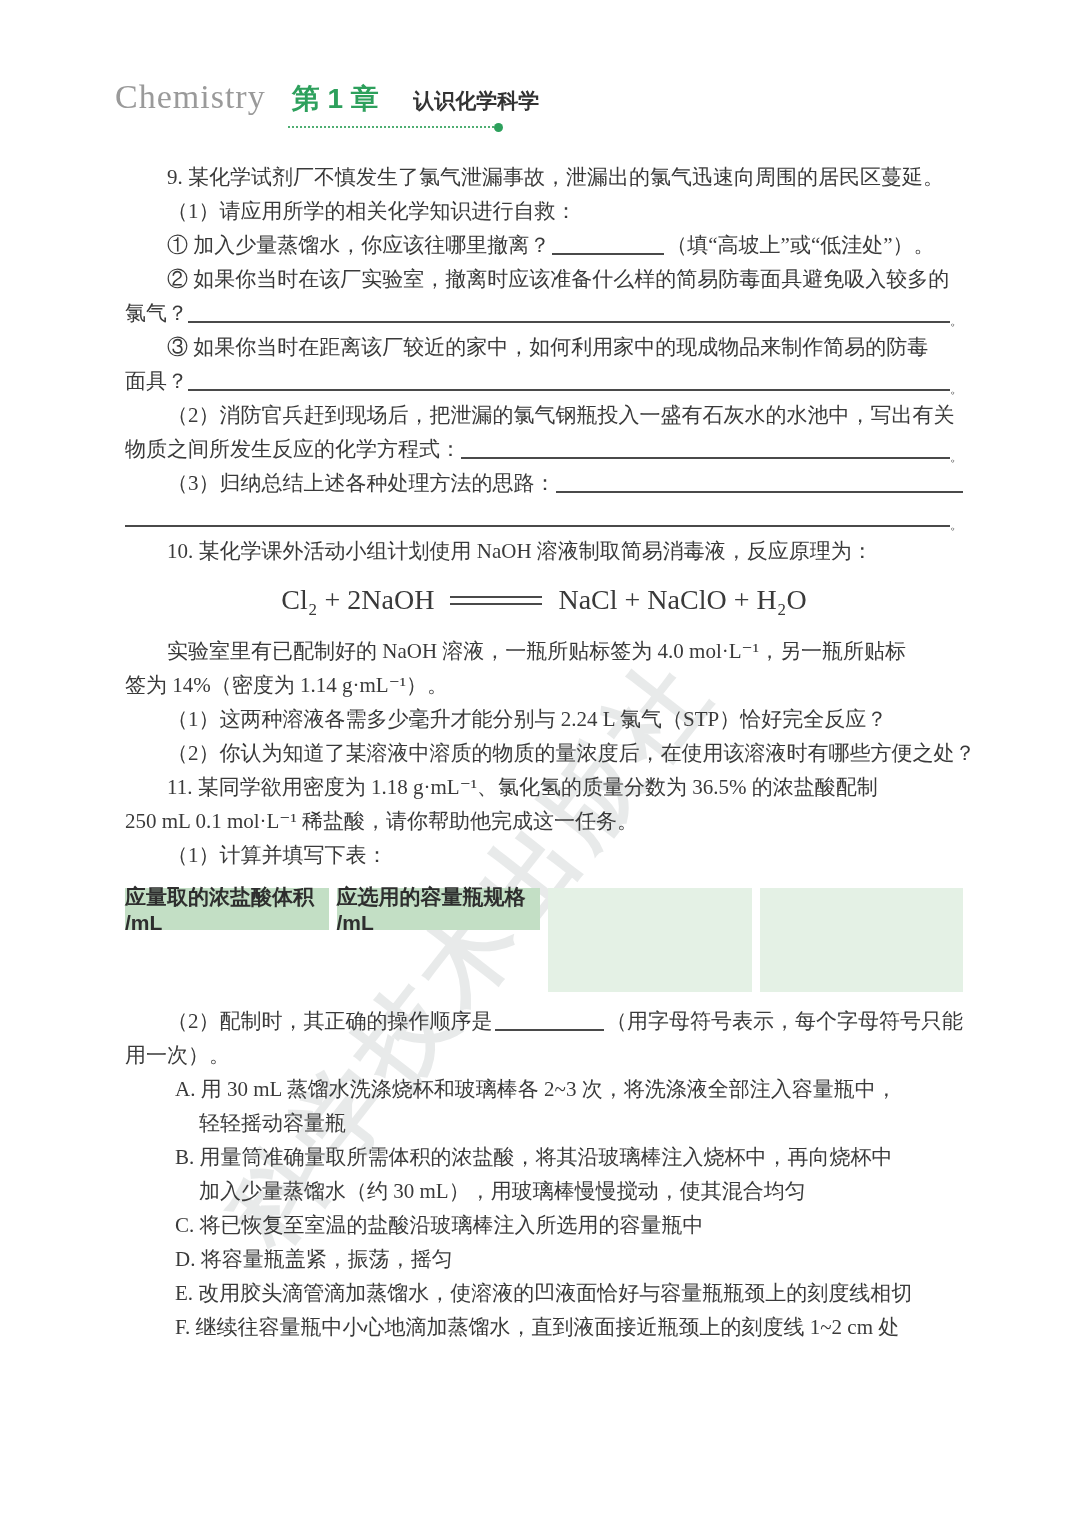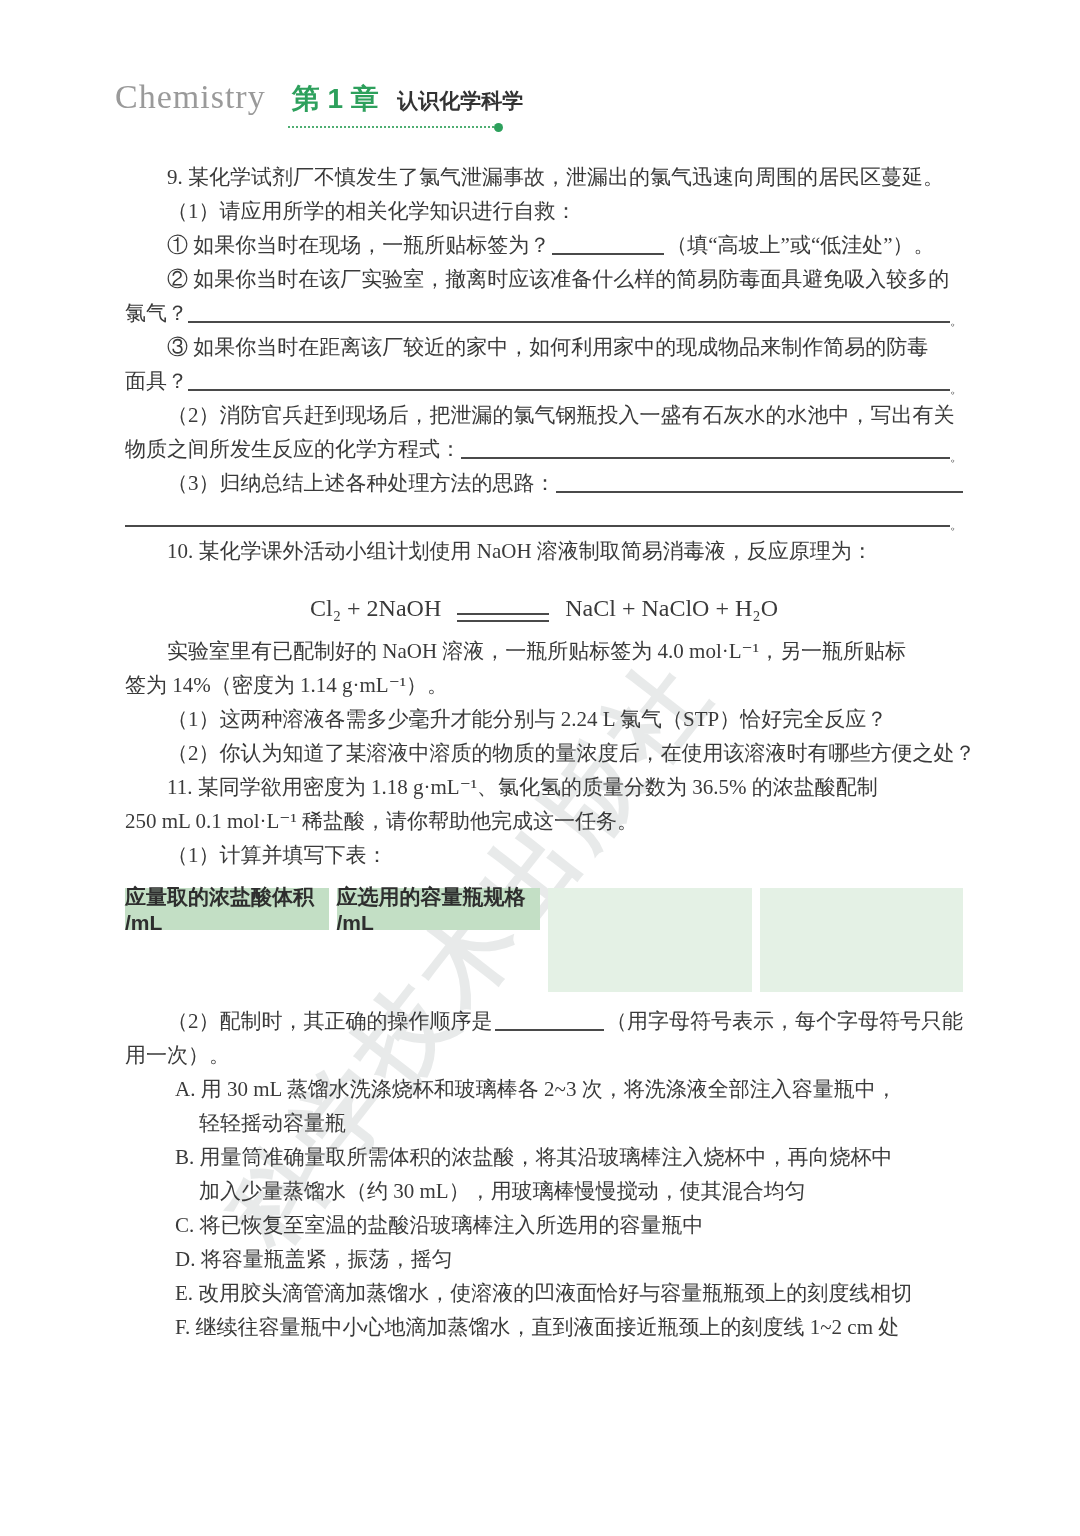--- a/index.html
+++ b/index.html
@@ -4,40 +4,40 @@
 <style>
   html,body{margin:0;padding:0;background:#ffffff;}
   .page{position:relative;width:1080px;height:1361px;background:#fff;overflow:hidden;
         font-family:"Liberation Serif","DejaVu Serif",serif;color:#3a3a3a;}
   
   .hdr{position:absolute;left:115px;top:78px;display:flex;align-items:baseline;z-index:2;}
   .brand{font-size:34px;color:#9a9a9a;letter-spacing:1px;font-weight:500;}
   .chap{position:relative;margin-left:22px;padding:0 6px 12px 4px;
         font-family:"Liberation Sans","DejaVu Sans",sans-serif;}
   .chapnum{color:#2da05c;font-weight:bold;font-size:28px;}
-  .chaptitle{color:#333;font-weight:bold;font-size:21px;margin-left:14px;}
+  .chaptitle{color:#333;font-weight:bold;font-size:21px;margin-left:30px;}
   .dotline{position:absolute;left:0;bottom:2px;width:206px;border-bottom:2px dotted #4fae72;}
   .dotend{position:absolute;left:206px;bottom:-2px;width:9px;height:9px;border-radius:50%;background:#2da05c;}
   
   .watermark{position:absolute;left:250px;top:1170px;transform-origin:0 50%;
              transform:rotate(-52deg);font-size:94px;letter-spacing:8px;white-space:nowrap;
              color:rgba(130,140,136,0.18);z-index:0;font-weight:bold;}
   
   .content{position:absolute;left:125px;top:160px;width:838px;z-index:1;}
   .line{display:flex;align-items:flex-end;height:34px;line-height:34px;font-size:21px;white-space:pre;}
   .line span{white-space:pre;}
   .line.para{padding-left:42px;}
   .line.opt{padding-left:50px;}
   .line.cont{padding-left:74px;}
   .blank{display:inline-block;border-bottom:2px solid #4a4a4a;height:2px;margin:0 2px 7px 2px;}
   .fillline{flex:1 1 auto;border-bottom:2px solid #4a4a4a;height:2px;margin-bottom:7px;}
   .tailperiod{font-size:13px;line-height:13px;margin-bottom:3px;}
   
-  .equation{display:flex;justify-content:center;align-items:flex-end;gap:16px;
-            height:44px;margin:10px 0 12px 0;font-size:24px;color:#3a3a3a;}
+  .equation{display:flex;justify-content:center;align-items:center;gap:16px;
+            height:44px;margin:10px 0 12px 0;font-size:28px;color:#3a3a3a;}
   .dbl{display:inline-block;width:92px;height:5px;border-top:2px solid #4a4a4a;border-bottom:2px solid #4a4a4a;}
   
   .tbl{display:grid;grid-template-columns:1fr 1fr 1fr 1fr;gap:10px 8px;margin:16px 0 12px 0;}
   .tbl .th{background:#c3dfc5;height:42px;display:flex;align-items:center;justify-content:center;
            font-weight:bold;font-size:21px;color:#2e2e2e;
            font-family:"Liberation Sans","DejaVu Sans",sans-serif;}
   .tbl .td{background:#e4f1e5;height:104px;}
   
   .badge{position:absolute;left:103px;top:1437px;width:60px;height:45px;border-radius:50%;
          background:#eab308;display:flex;align-items:flex-end;justify-content:center;
@@ -57,21 +57,21 @@
       <span class="dotend"></span>
     </span>
   </div>
 
   <div class="watermark">科学技术出版社</div>
 
   <main class="content">
     <div id="sec1">
         <div class="line para"><span>9. 某化学试剂厂不慎发生了氯气泄漏事故，泄漏出的氯气迅速向周围的居民区蔓延。</span></div>
         <div class="line para"><span>（1）请应用所学的相关化学知识进行自救：</span></div>
-        <div class="line para"><span>① 如果你当时在现场，一瓶所贴标签为？</span><span class="blank" style="width: 112px;"></span><span>（填“高坡上”或“低洼处”）。</span></div>
+        <div class="line para"><span>① 加入少量蒸馏水，你应该往哪里撤离？</span><span class="blank" style="width: 112px;"></span><span>（填“高坡上”或“低洼处”）。</span></div>
         <div class="line para"><span>② 如果你当时在该厂实验室，撤离时应该准备什么样的简易防毒面具避免吸入较多的</span></div>
         <div class="line flush"><span>氯气？</span><span class="fillline"></span><span class="tailperiod">。</span></div>
         <div class="line para"><span>③ 如果你当时在距离该厂较近的家中，如何利用家中的现成物品来制作简易的防毒</span></div>
         <div class="line flush"><span>面具？</span><span class="fillline"></span><span class="tailperiod">。</span></div>
         <div class="line para"><span>（2）消防官兵赶到现场后，把泄漏的氯气钢瓶投入一盛有石灰水的水池中，写出有关</span></div>
         <div class="line flush"><span>物质之间所发生反应的化学方程式：</span><span class="fillline"></span><span class="tailperiod">。</span></div>
         <div class="line para"><span>（3）归纳总结上述各种处理方法的思路：</span><span class="fillline"></span></div>
         <div class="line flush"><span class="fillline"></span><span class="tailperiod">。</span></div>
         <div class="line para"><span>10. 某化学课外活动小组计划使用 NaOH 溶液制取简易消毒液，反应原理为：</span></div>
       </div>

